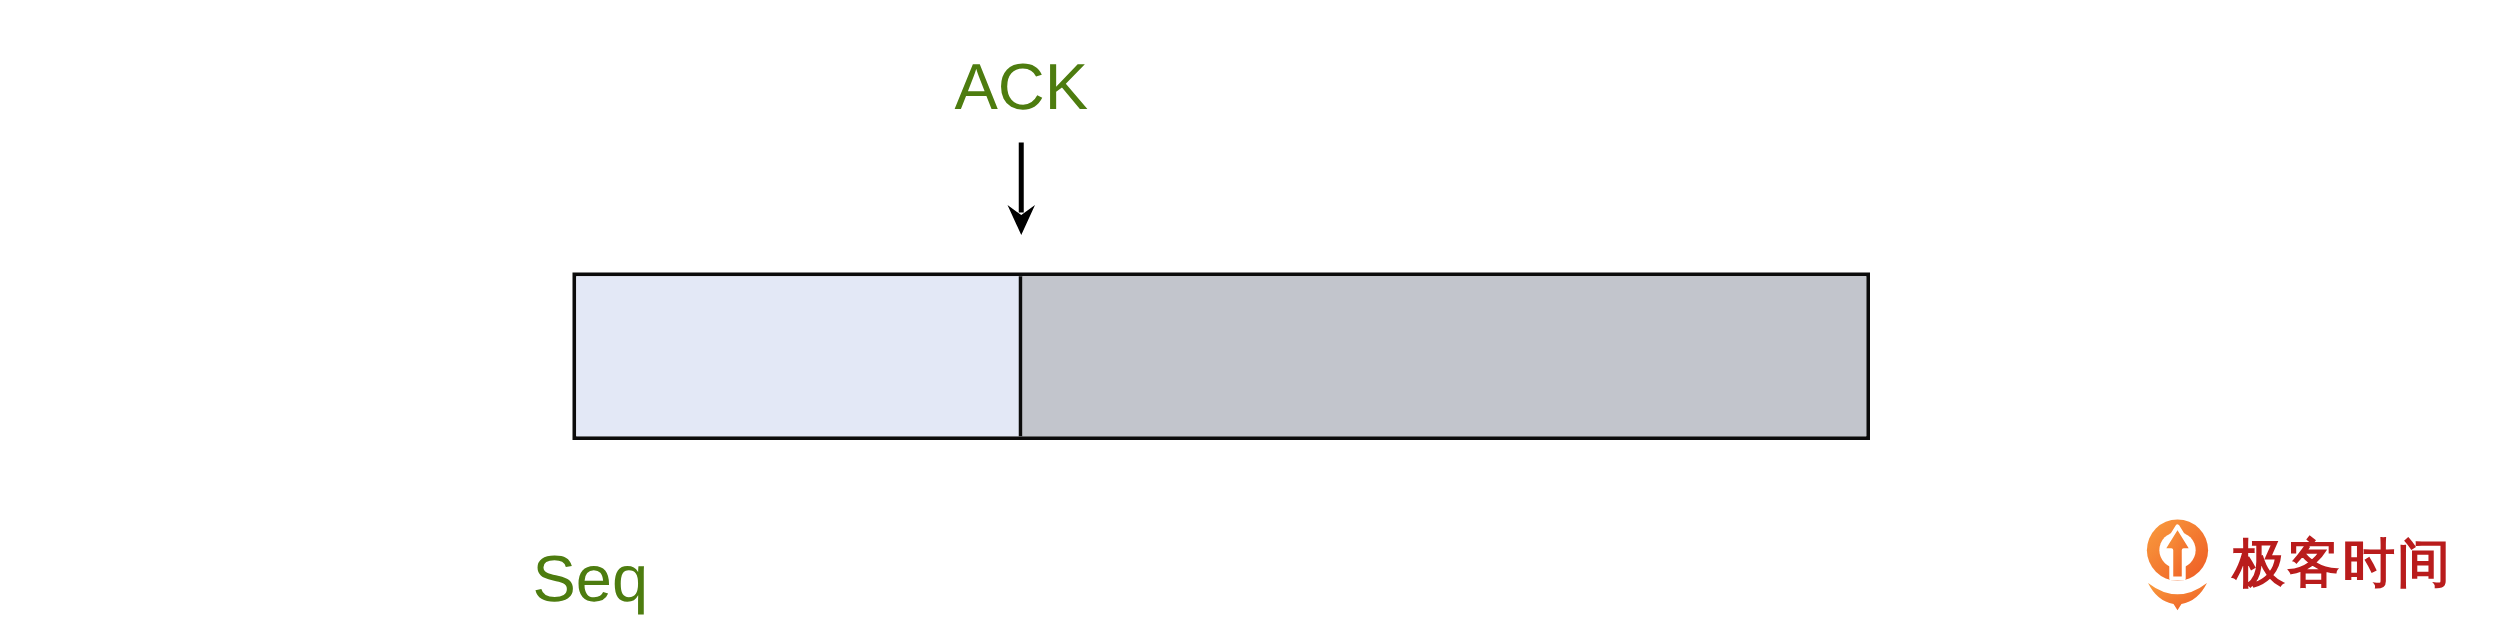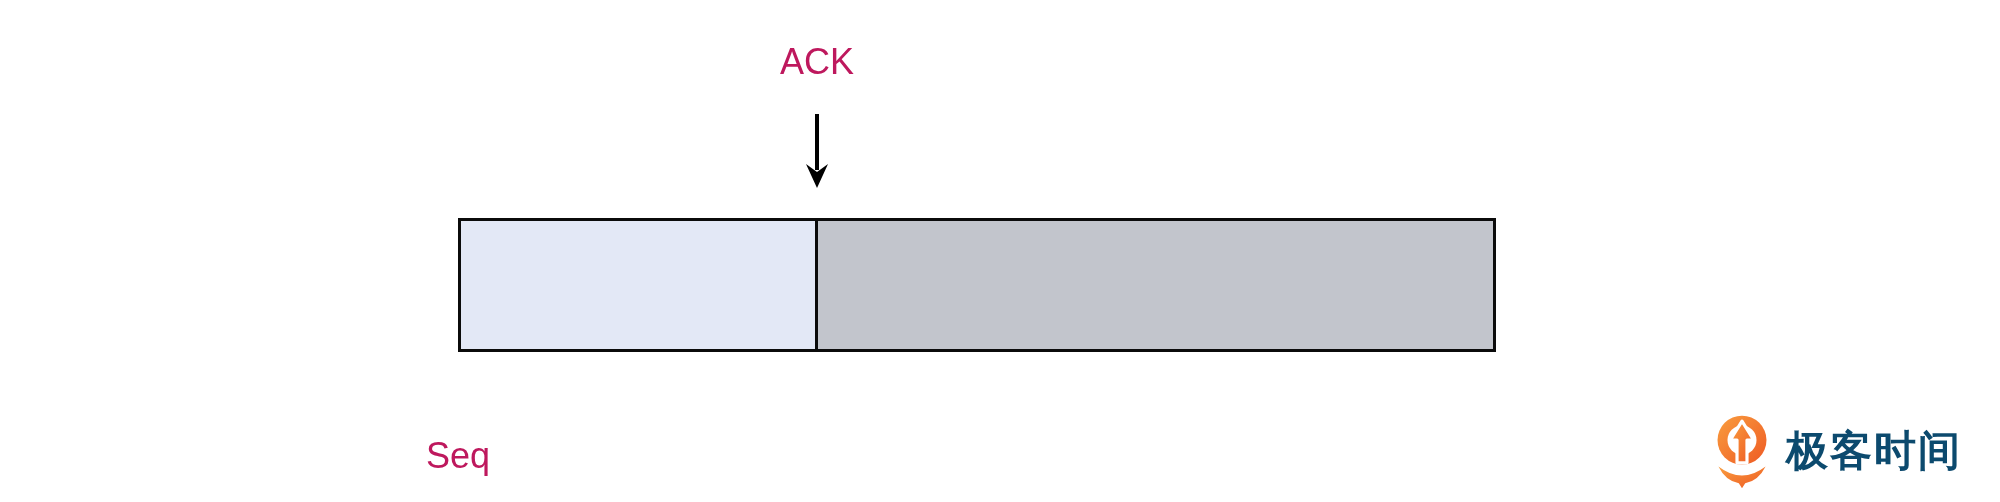--- a/index.html
+++ b/index.html
@@ -10,22 +10,22 @@
   }
   .canvas {
     position: relative;
     width: 2000px;
     height: 502px;
     background: #ffffff;
     overflow: hidden;
   }
   .diagram-label {
     position: absolute;
-    color: #be185d;
-    font-size: 36px;
+    color: #4d7c0f;
+    font-size: 52px;
     line-height: 1.1;
     white-space: nowrap;
   }
   .ack-label {
     top: 42px;
     left: 817px;
     transform: translateX(-50%);
   }
   .seq-label {
     top: 396px;
@@ -66,21 +66,21 @@
     display: flex;
     align-items: center;
   }
   .watermark-icon {
     width: 68px;
     height: 78px;
     flex: 0 0 auto;
   }
   .watermark-text {
     margin-left: 10px;
-    color: #0c4a6e;
+    color: #b91c1c;
     font-size: 42px;
     font-weight: 600;
     letter-spacing: 2px;
     white-space: nowrap;
   }
 </style>
 </head>
 <body>
 
 <div class="canvas">

